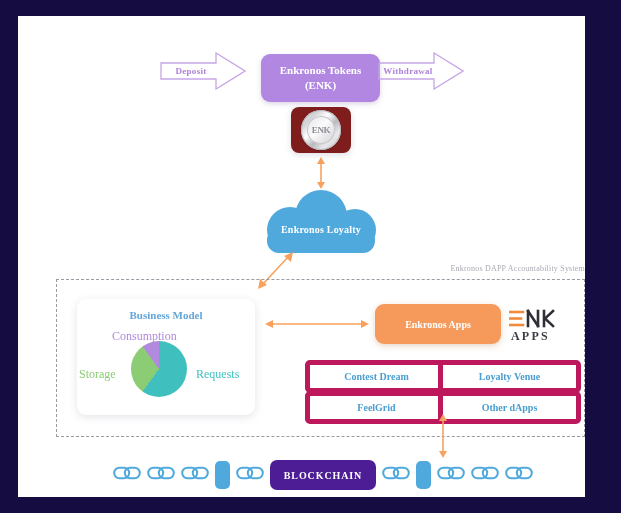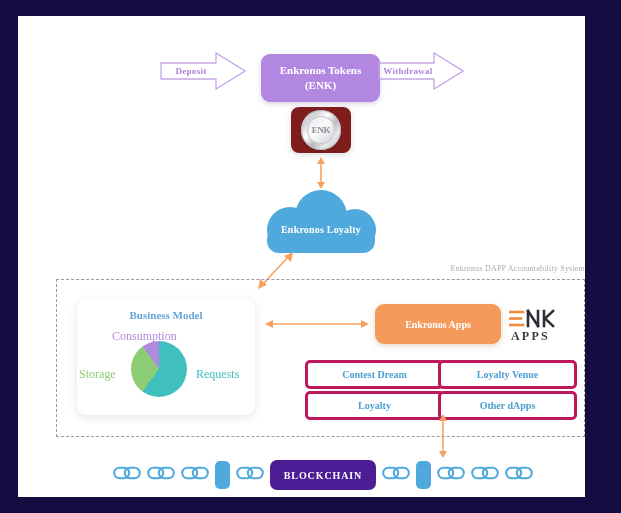--- a/index.html
+++ b/index.html
@@ -213,21 +213,21 @@
     font-weight: bold;
     letter-spacing: 2.2px;
     color: #3b3b44;
   }
 
   
   .dapp {
     position: absolute;
     width: 133px;
     height: 23px;
-    border: 3px solid #be185d;
+    border: 5px solid #be185d;
     border-radius: 5px;
     background: #ffffff;
     display: flex;
     align-items: center;
     justify-content: center;
     font-size: 10px;
     font-weight: bold;
     color: #4a9ed0;
   }
   .dapp-0 { left: 287px; top: 344px; }
@@ -367,21 +367,21 @@
       <div class="apps-word">APPS</div>
     </div>
 
     <div class="dapp dapp-0">
       <span>Contest Dream</span>
     </div>
     <div class="dapp dapp-1">
       <span>Loyalty Venue</span>
     </div>
     <div class="dapp dapp-2">
-      <span>Loyalty</span>
+      <span>FeelGrid</span>
     </div>
     <div class="dapp dapp-3">
       <span>Other dApps</span>
     </div>
 
     <svg class="arrow-svg" style="left:418px; top:398px;" width="14" height="44">
       <line x1="7" y1="5" x2="7" y2="39" stroke="#f6a25e" stroke-width="1.6"></line>
       <path d="M7,0 L11,7 L3,7 Z" fill="#f6a25e"></path>
       <path d="M7,44 L11,37 L3,37 Z" fill="#f6a25e"></path>
     </svg>

